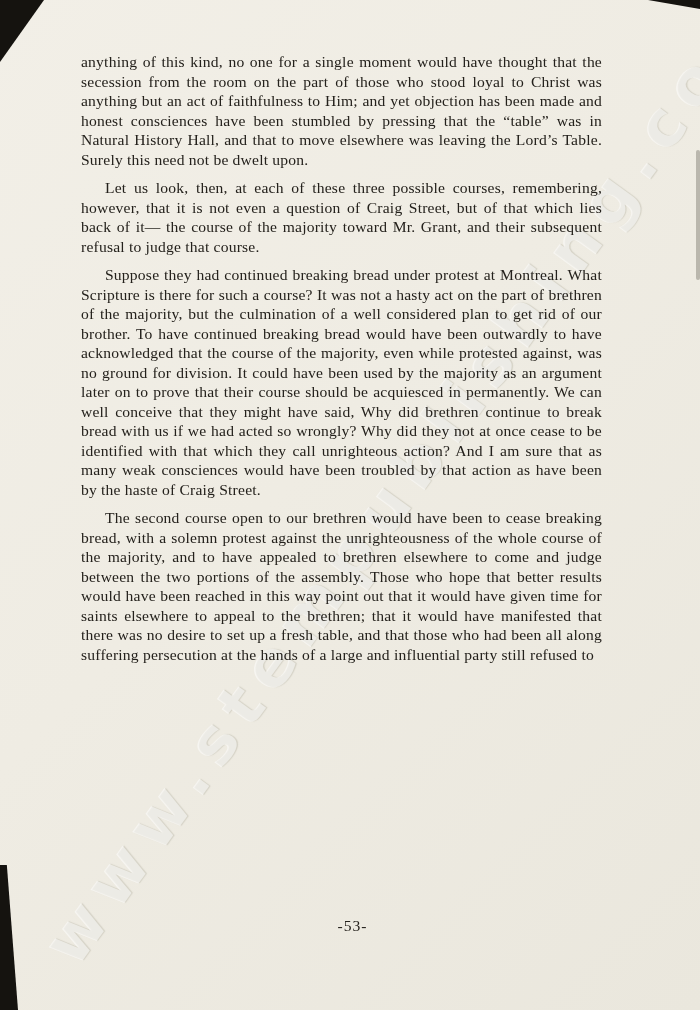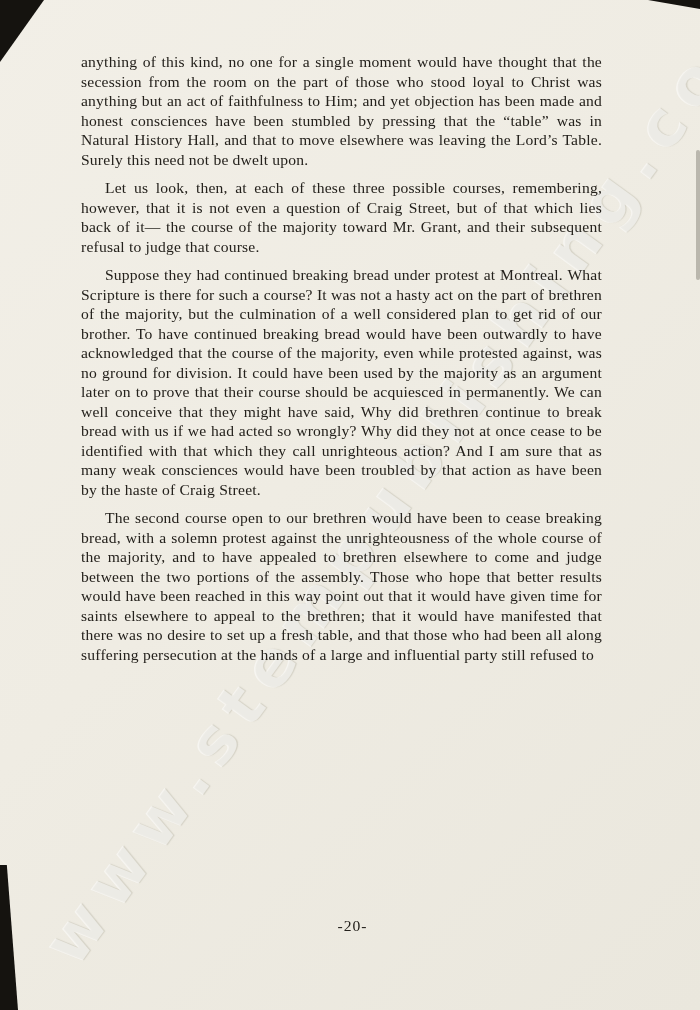--- a/index.html
+++ b/index.html
@@ -112,15 +112,15 @@
   <div class="edge-bl"></div>
   <div class="edge-right-shade"></div>
 
   <div class="text-block">
     <p class="para first">anything of this kind, no one for a single moment would have thought that the secession from the room on the part of those who stood loyal to Christ was anything but an act of faithfulness to Him; and yet objection has been made and honest consciences have been stumbled by pressing that the “table” was in Natural History Hall, and that to move elsewhere was leaving the Lord’s Table. Surely this need not be dwelt upon.</p>
     <p class="para">Let us look, then, at each of these three possible courses, remembering, however, that it is not even a question of Craig Street, but of that which lies back of it— the course of the majority toward Mr. Grant, and their subsequent refusal to judge that course.</p>
     <p class="para">Suppose they had continued breaking bread under protest at Montreal. What Scripture is there for such a course? It was not a hasty act on the part of brethren of the majority, but the culmination of a well considered plan to get rid of our brother. To have continued breaking bread would have been outwardly to have acknowledged that the course of the majority, even while protested against, was no ground for division. It could have been used by the majority as an argument later on to prove that their course should be acquiesced in permanently. We can well conceive that they might have said, Why did brethren continue to break bread with us if we had acted so wrongly? Why did they not at once cease to be identified with that which they call unrighteous action? And I am sure that as many weak consciences would have been troubled by that action as have been by the haste of Craig Street.</p>
     <p class="para">The second course open to our brethren would have been to cease breaking bread, with a solemn protest against the unrighteousness of the whole course of the majority, and to have appealed to brethren elsewhere to come and judge between the two portions of the assembly. Those who hope that better results would have been reached in this way point out that it would have given time for saints elsewhere to appeal to the brethren; that it would have manifested that there was no desire to set up a fresh table, and that those who had been all along suffering persecution at the hands of a large and influential party still refused to</p>
   </div>
 
-  <div class="page-number">-20-</div>
+  <div class="page-number">-53-</div>
 
 </div>
 
 </body></html>

